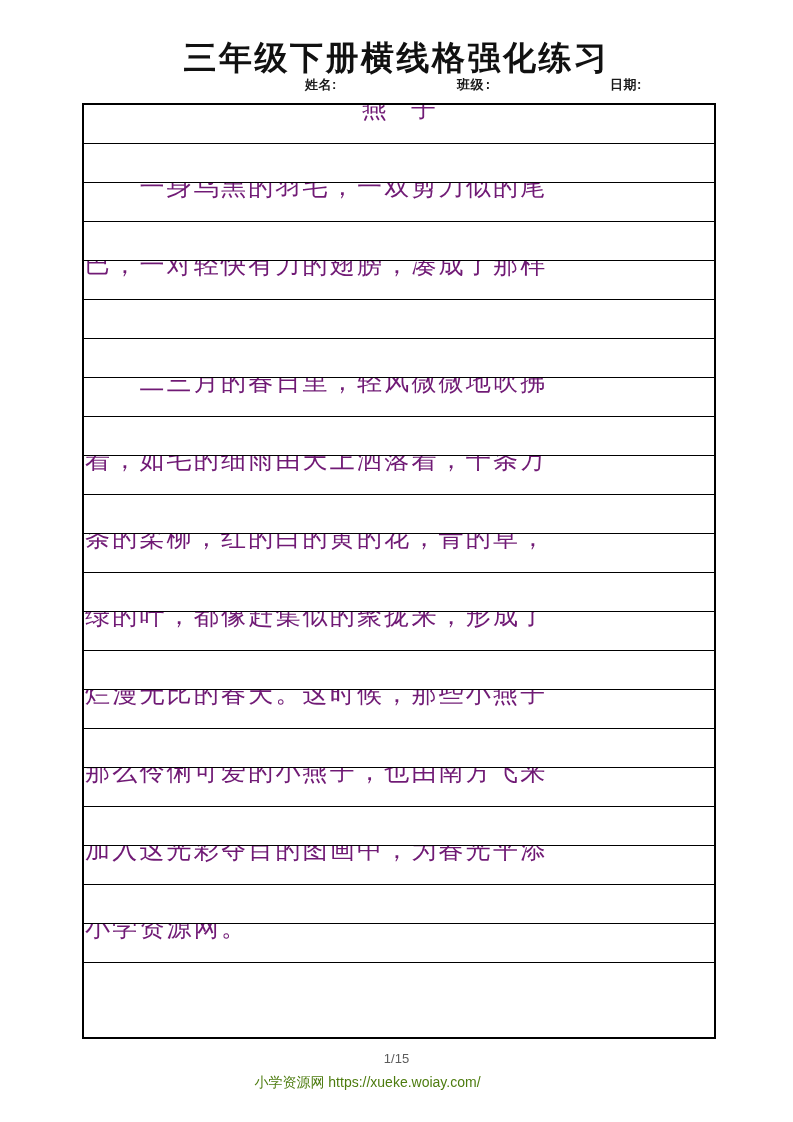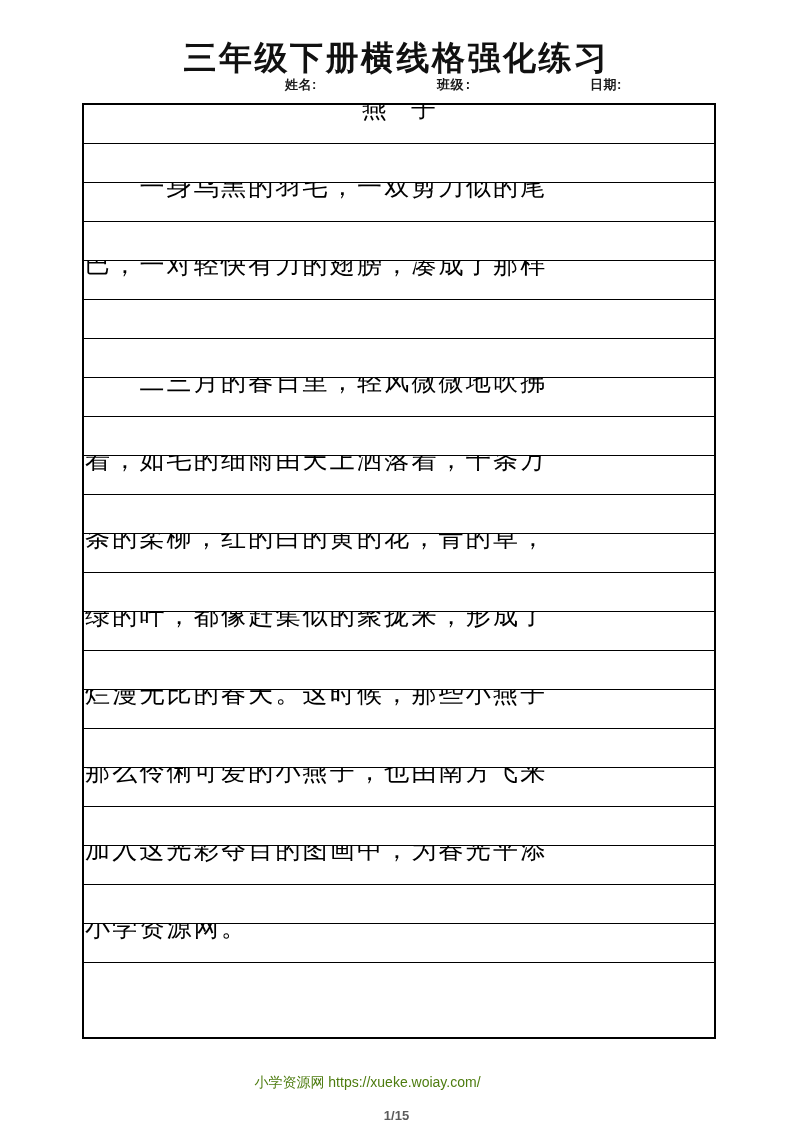--- a/index.html
+++ b/index.html
@@ -37,20 +37,21 @@
     width: 634px;
     height: 22px;
   }
   .info-field {
     position: absolute;
     font-size: 13px;
     font-weight: bold;
     color: #1a1a1a;
     letter-spacing: 0.5px;
     white-space: nowrap;
+    margin-left: 20px;
   }
   .info-field.f0 { left: 203px; }
   .info-field.f1 { left: 355px; font-family: Liberation Mono, monospace; }
   .info-field.f2 { left: 508px; }
 
   
   .sheet {
     position: absolute;
     left: 82px;
     top: 103px;
@@ -72,21 +73,21 @@
   }
   .row-text {
     position: absolute;
     left: 0;
     right: 0;
     bottom: -1px;
     padding: 16px 1px;
     font-family: "DejaVu Serif", "Liberation Serif", serif;
     font-size: 25px;
     line-height: 38px;
-    color: #000000;
+    color: #701a75;
     white-space: pre;
     letter-spacing: 2.2px;
     font-weight: 500;
   }
   .row-text.centered {
     text-align: center;
     letter-spacing: 8px;
     text-indent: 8px;
   }
 
@@ -98,27 +99,26 @@
     width: 693px;
     text-align: center;
     font-size: 14px;
     color: #4d7c0f;
     white-space: nowrap;
     padding-left: 21px;
   }
   .page-number {
     position: absolute;
     left: 0;
-    top: 1108px;
+    top: 1051px;
     width: 793px;
     text-align: center;
     font-size: 13px;
     color: #5c5c5c;
     white-space: nowrap;
-    font-weight: bold;
   }
 </style>
 </head>
 <body>
 
 <div class="page-title">三年级下册横线格强化练习</div>
 
 <div class="info-row">
   <span class="info-field f0">姓名:</span>
   <span class="info-field f1">班级:</span>

